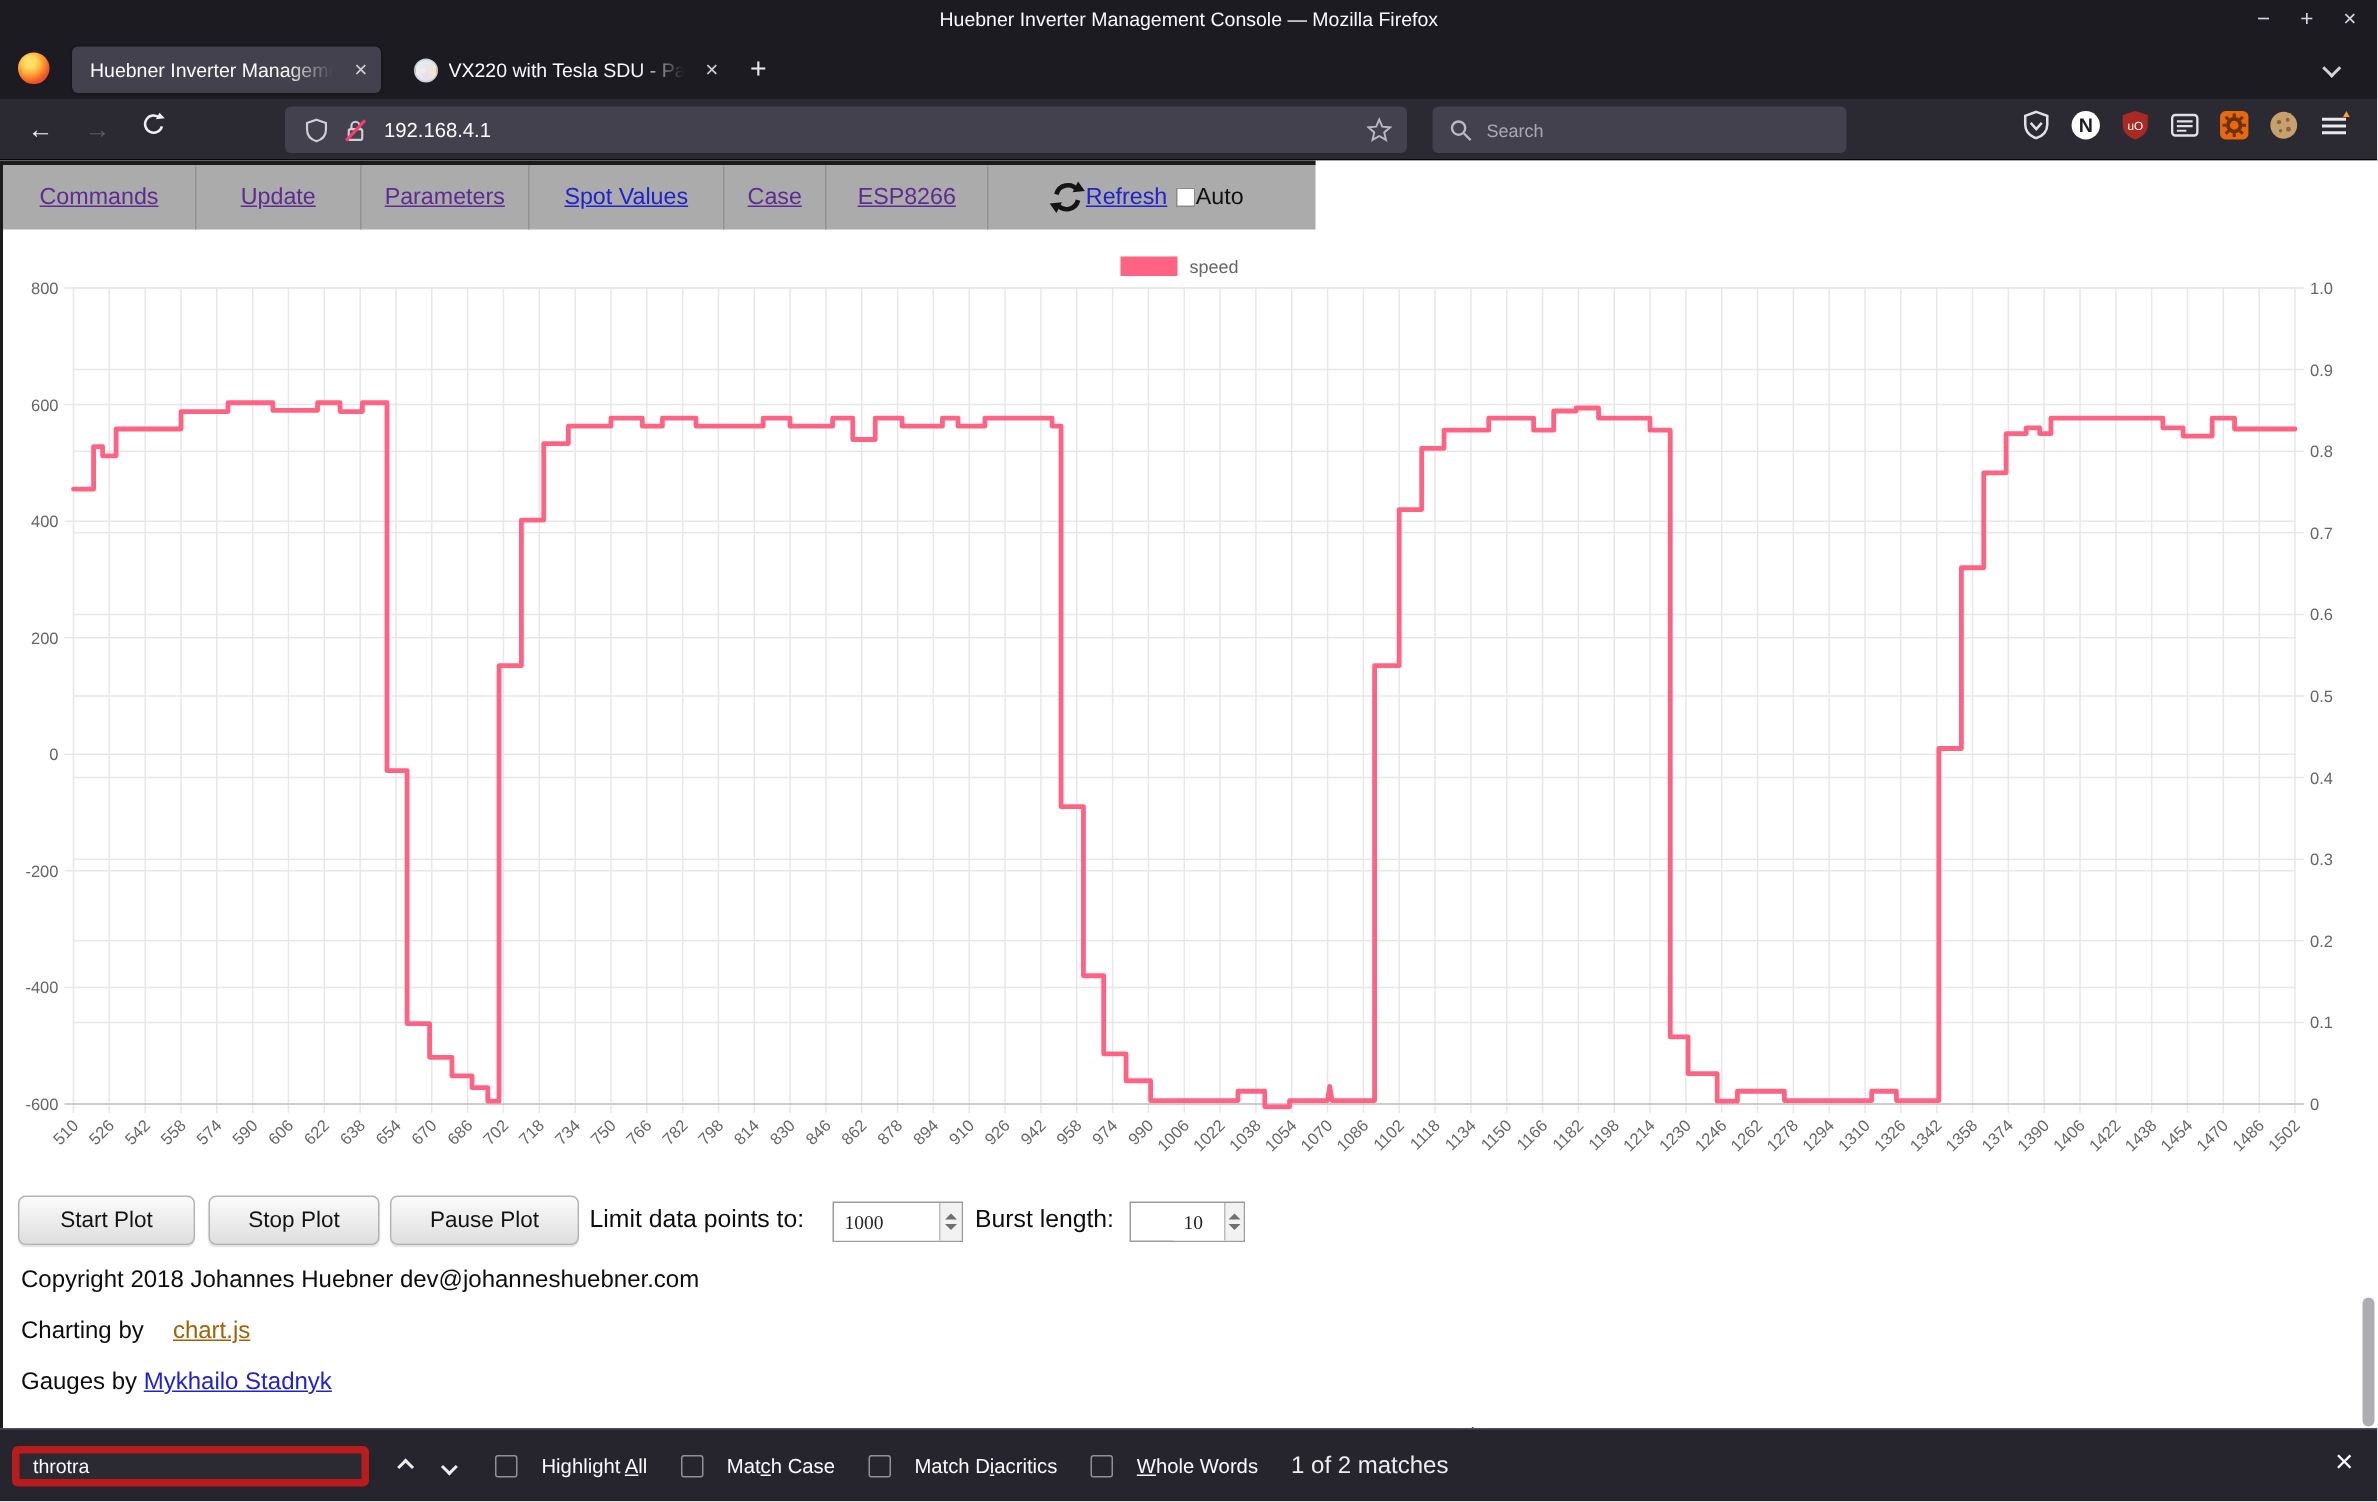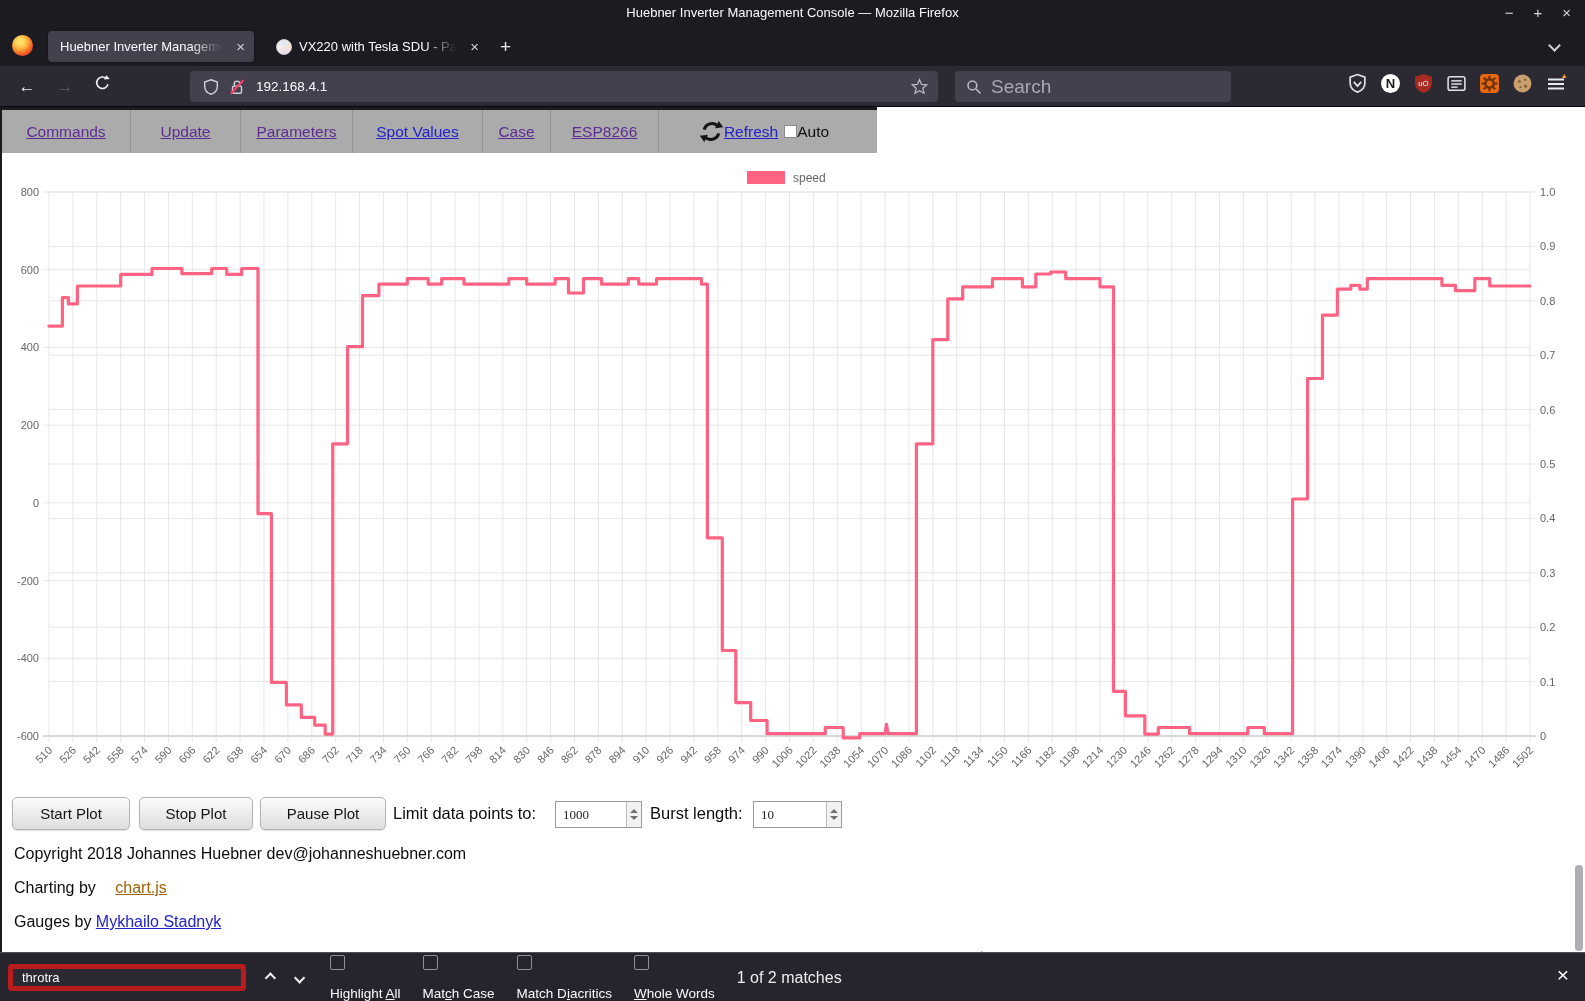--- a/index.html
+++ b/index.html
@@ -34,21 +34,21 @@
 
   .toolbar { position:absolute; left:0; top:66px; width:1585px; height:41px; background:#2b2a33;
     border-bottom:1px solid #08080a; }
   .navbtn { position:absolute; top:8px; width:26px; height:26px; text-align:center; line-height:26px;
     font-size:17px; color:#f0f0f4; }
   .urlbar { position:absolute; left:190px; top:5px; width:748px; height:31px; background:#42414d;
     border-radius:4px; display:flex; align-items:center; }
   .url-text { color:#fbfbfe; font-size:13.5px; margin-left:10px; }
   .searchbar { position:absolute; left:955px; top:5px; width:276px; height:31px; background:#42414d;
     border-radius:4px; display:flex; align-items:center; }
-  .search-ph { color:#a9a9b4; font-size:19px; margin-left:9px; }
+  .search-ph { color:#a9a9b4; font-size:12px; margin-left:9px; }
   .ext-icons { position:absolute; right:18px; top:7px; display:flex; gap:12px; align-items:center; }
 
   
   .content { position:absolute; left:0; top:107px; width:1585px; height:845px; background:#fff;
     border-left:2px solid #1a1a1a; }
 
   .nav-table { position:absolute; left:0; top:0; width:875px; height:46px; background:#ababab;
     border-top:3px solid #1b1b1b; display:flex; }
   .nav-cell { height:100%; display:flex; align-items:center; justify-content:center;
     border-right:1px solid #939393; }
@@ -90,21 +90,21 @@
     border-top:1px solid #4f4f5a; }
   .find-input { position:absolute; left:8px; top:11px; width:238px; height:27px; background:#2b2a33;
     border:5px solid #b91c1c; border-radius:4px; color:#fbfbfe; font-size:13px; padding-left:9px;
     outline:none; font-family:"Liberation Sans", sans-serif; }
   .find-nav { position:absolute; top:12px; width:26px; height:26px; display:flex; align-items:center;
     justify-content:center; }
   .find-nav .chev { width:8px; height:8px; border-left:2px solid #ededf0; border-bottom:2px solid #ededf0; }
   .chev-up { transform:rotate(135deg) translate(-1px,-1px); }
   .chev-dn { transform:rotate(-45deg) translate(-1px,-1px); }
   .find-opts { position:absolute; left:330px; top:0; height:49px; display:flex; align-items:center; gap:22px; }
-  .find-opt { display:flex; align-items:flex-start; gap:16px; color:#fbfbfe; font-size:13.5px;flex-direction:column; }
+  .find-opt { display:flex; align-items:flex-end; gap:16px; color:#fbfbfe; font-size:13.5px; }
   .find-cb { appearance:none; width:15px; height:15px; border:1px solid #8f8f9d; border-radius:2px;
     background:transparent; }
   .find-matches { color:#ededf0; font-size:16px; margin-left:0px; }
   .find-close { position:absolute; right:16px; top:10px; color:#fbfbfe; font-size:21px; }
 </style>
 </head>
 <body>
 
 <div class="screen">
 
@@ -424,21 +424,21 @@
       <button class="btn" style="left:258px; width:126px;">Pause Plot</button>
       <span class="ctrl-label" style="left:391px;">Limit data points to:</span>
       <span class="numwrap" style="left:553px; width:87px;">
         <input type="text" value="1000" style="">
         <span class="spin">
             <i class="up"></i>
             <i class="dn"></i>
           </span>
       </span>
       <span class="ctrl-label" style="left:648px;">Burst length:</span>
-      <span class="numwrap" style="left:751px; width:89px;">
+      <span class="numwrap" style="left:751px; width:77px;padding-left:28px;">
         <input type="text" value="10" style="">
         <span class="spin">
             <i class="up"></i>
             <i class="dn"></i>
           </span>
       </span>
     </div>
 
     <div class="footer-line" style="top:738px;">Copyright 2018 Johannes Huebner dev@johanneshuebner.com</div>
     <div class="footer-line" style="top:772px;">

